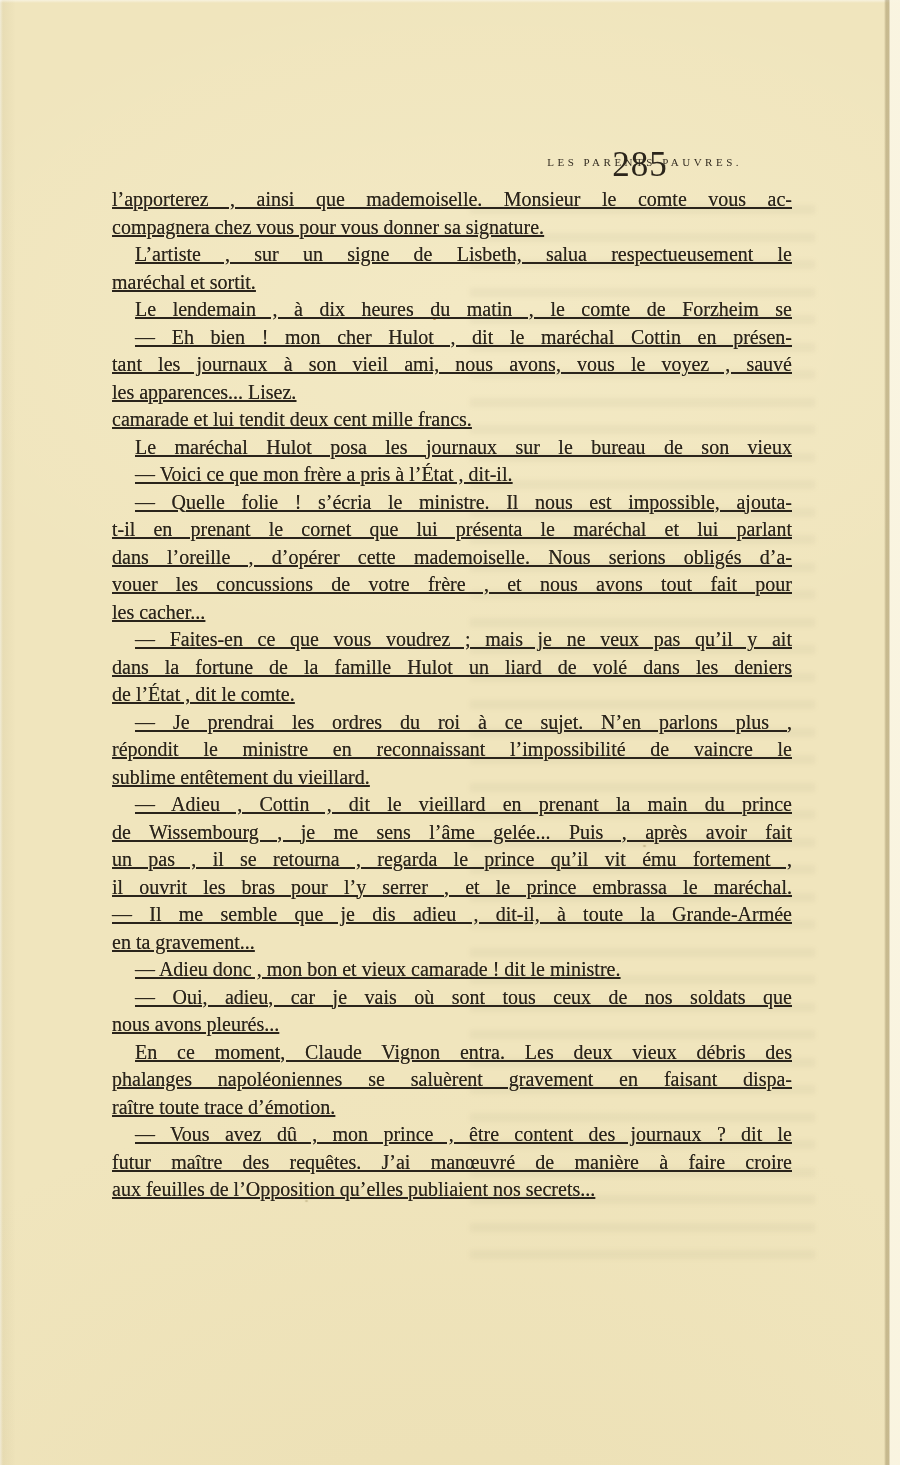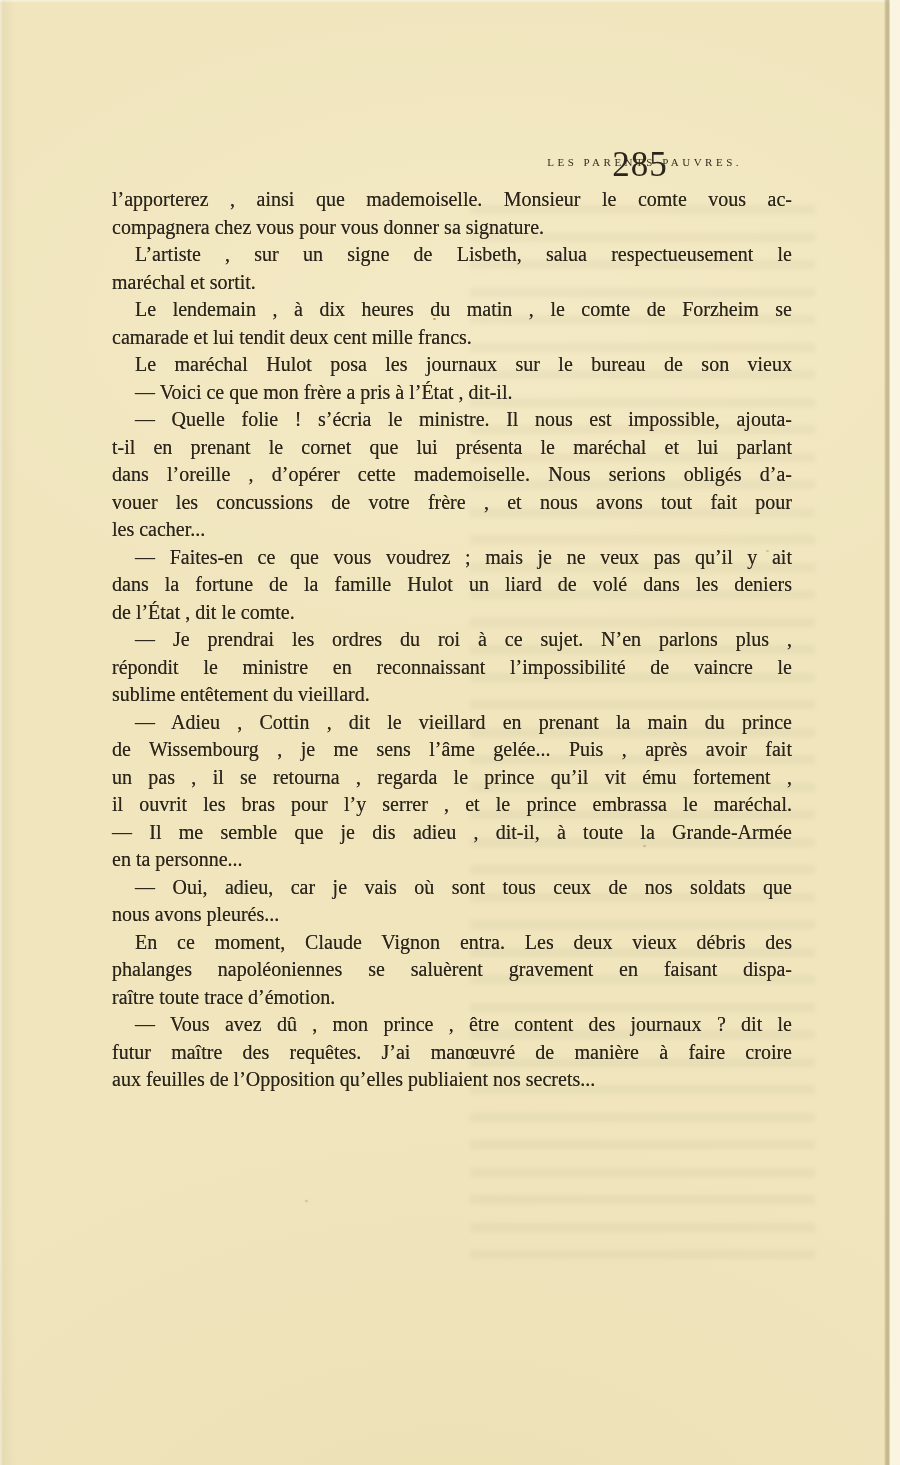--- a/index.html
+++ b/index.html
@@ -51,20 +51,21 @@
     color: #2a241b;
     text-shadow: 0 0 0.5px rgba(42,36,27,0.65);
   }
   .para { margin: 0; }
   .line {
     height: 27.5px;
     text-align: justify;
     text-align-last: justify;
     text-justify: inter-word;
     white-space: nowrap;
+    text-decoration: underline;
   }
   .line.indent { padding-left: 23px; }
   .line.last { text-align-last: left; }
 </style>
 </head>
 <body>
 
 <div class="paper"></div>
 <div class="show-through"></div>
 <div class="speckle"></div>
@@ -77,20 +78,25 @@
     <div class="para">
       <div class="line">l’apporterez , ainsi que mademoiselle. Monsieur le comte vous ac-</div>
       <div class="line last">compagnera chez vous pour vous donner sa signature.</div>
     </div>
     <div class="para">
       <div class="line indent">L’artiste , sur un signe de Lisbeth, salua respectueusement le</div>
       <div class="line last">maréchal et sortit.</div>
     </div>
     <div class="para">
       <div class="line indent">Le lendemain , à dix heures du matin , le comte de Forzheim se</div>
+    </div>
+    <div class="para">
+      <div class="line indent">— Eh bien ! mon cher Hulot , dit le maréchal Cottin en présen-</div>
+      <div class="line">tant les journaux à son vieil ami, nous avons, vous le voyez , sauvé</div>
+      <div class="line last">les apparences... Lisez.</div>
     </div>
     <div class="para">
       <div class="line last">camarade et lui tendit deux cent mille francs.</div>
       <div class="line indent">Le maréchal Hulot posa les journaux sur le bureau de son vieux</div>
     </div>
     <div class="para">
       <div class="line indent last">— Voici ce que mon frère a pris à l’État , dit-il.</div>
     </div>
     <div class="para">
       <div class="line indent">— Quelle folie ! s’écria le ministre. Il nous est impossible, ajouta-</div>
@@ -108,21 +114,24 @@
       <div class="line indent">— Je prendrai les ordres du roi à ce sujet. N’en parlons plus ,</div>
       <div class="line">répondit le ministre en reconnaissant l’impossibilité de vaincre le</div>
       <div class="line last">sublime entêtement du vieillard.</div>
     </div>
     <div class="para">
       <div class="line indent">— Adieu , Cottin , dit le vieillard en prenant la main du prince</div>
       <div class="line">de Wissembourg , je me sens l’âme gelée... Puis , après avoir fait</div>
       <div class="line">un pas , il se retourna , regarda le prince qu’il vit ému fortement ,</div>
       <div class="line">il ouvrit les bras pour l’y serrer , et le prince embrassa le maréchal.</div>
       <div class="line">— Il me semble que je dis adieu , dit-il, à toute la Grande-Armée</div>
-      <div class="line last">en ta personne...</div>
+      <div class="line last">en ta gravement...</div>
+    </div>
+    <div class="para">
+      <div class="line indent last">— Adieu donc , mon bon et vieux camarade ! dit le ministre.</div>
     </div>
     <div class="para">
       <div class="line indent">— Oui, adieu, car je vais où sont tous ceux de nos soldats que</div>
       <div class="line last">nous avons pleurés...</div>
     </div>
     <div class="para">
       <div class="line indent">En ce moment, Claude Vignon entra. Les deux vieux débris des</div>
       <div class="line">phalanges napoléoniennes se saluèrent gravement en faisant dispa-</div>
       <div class="line last">raître toute trace d’émotion.</div>
     </div>

